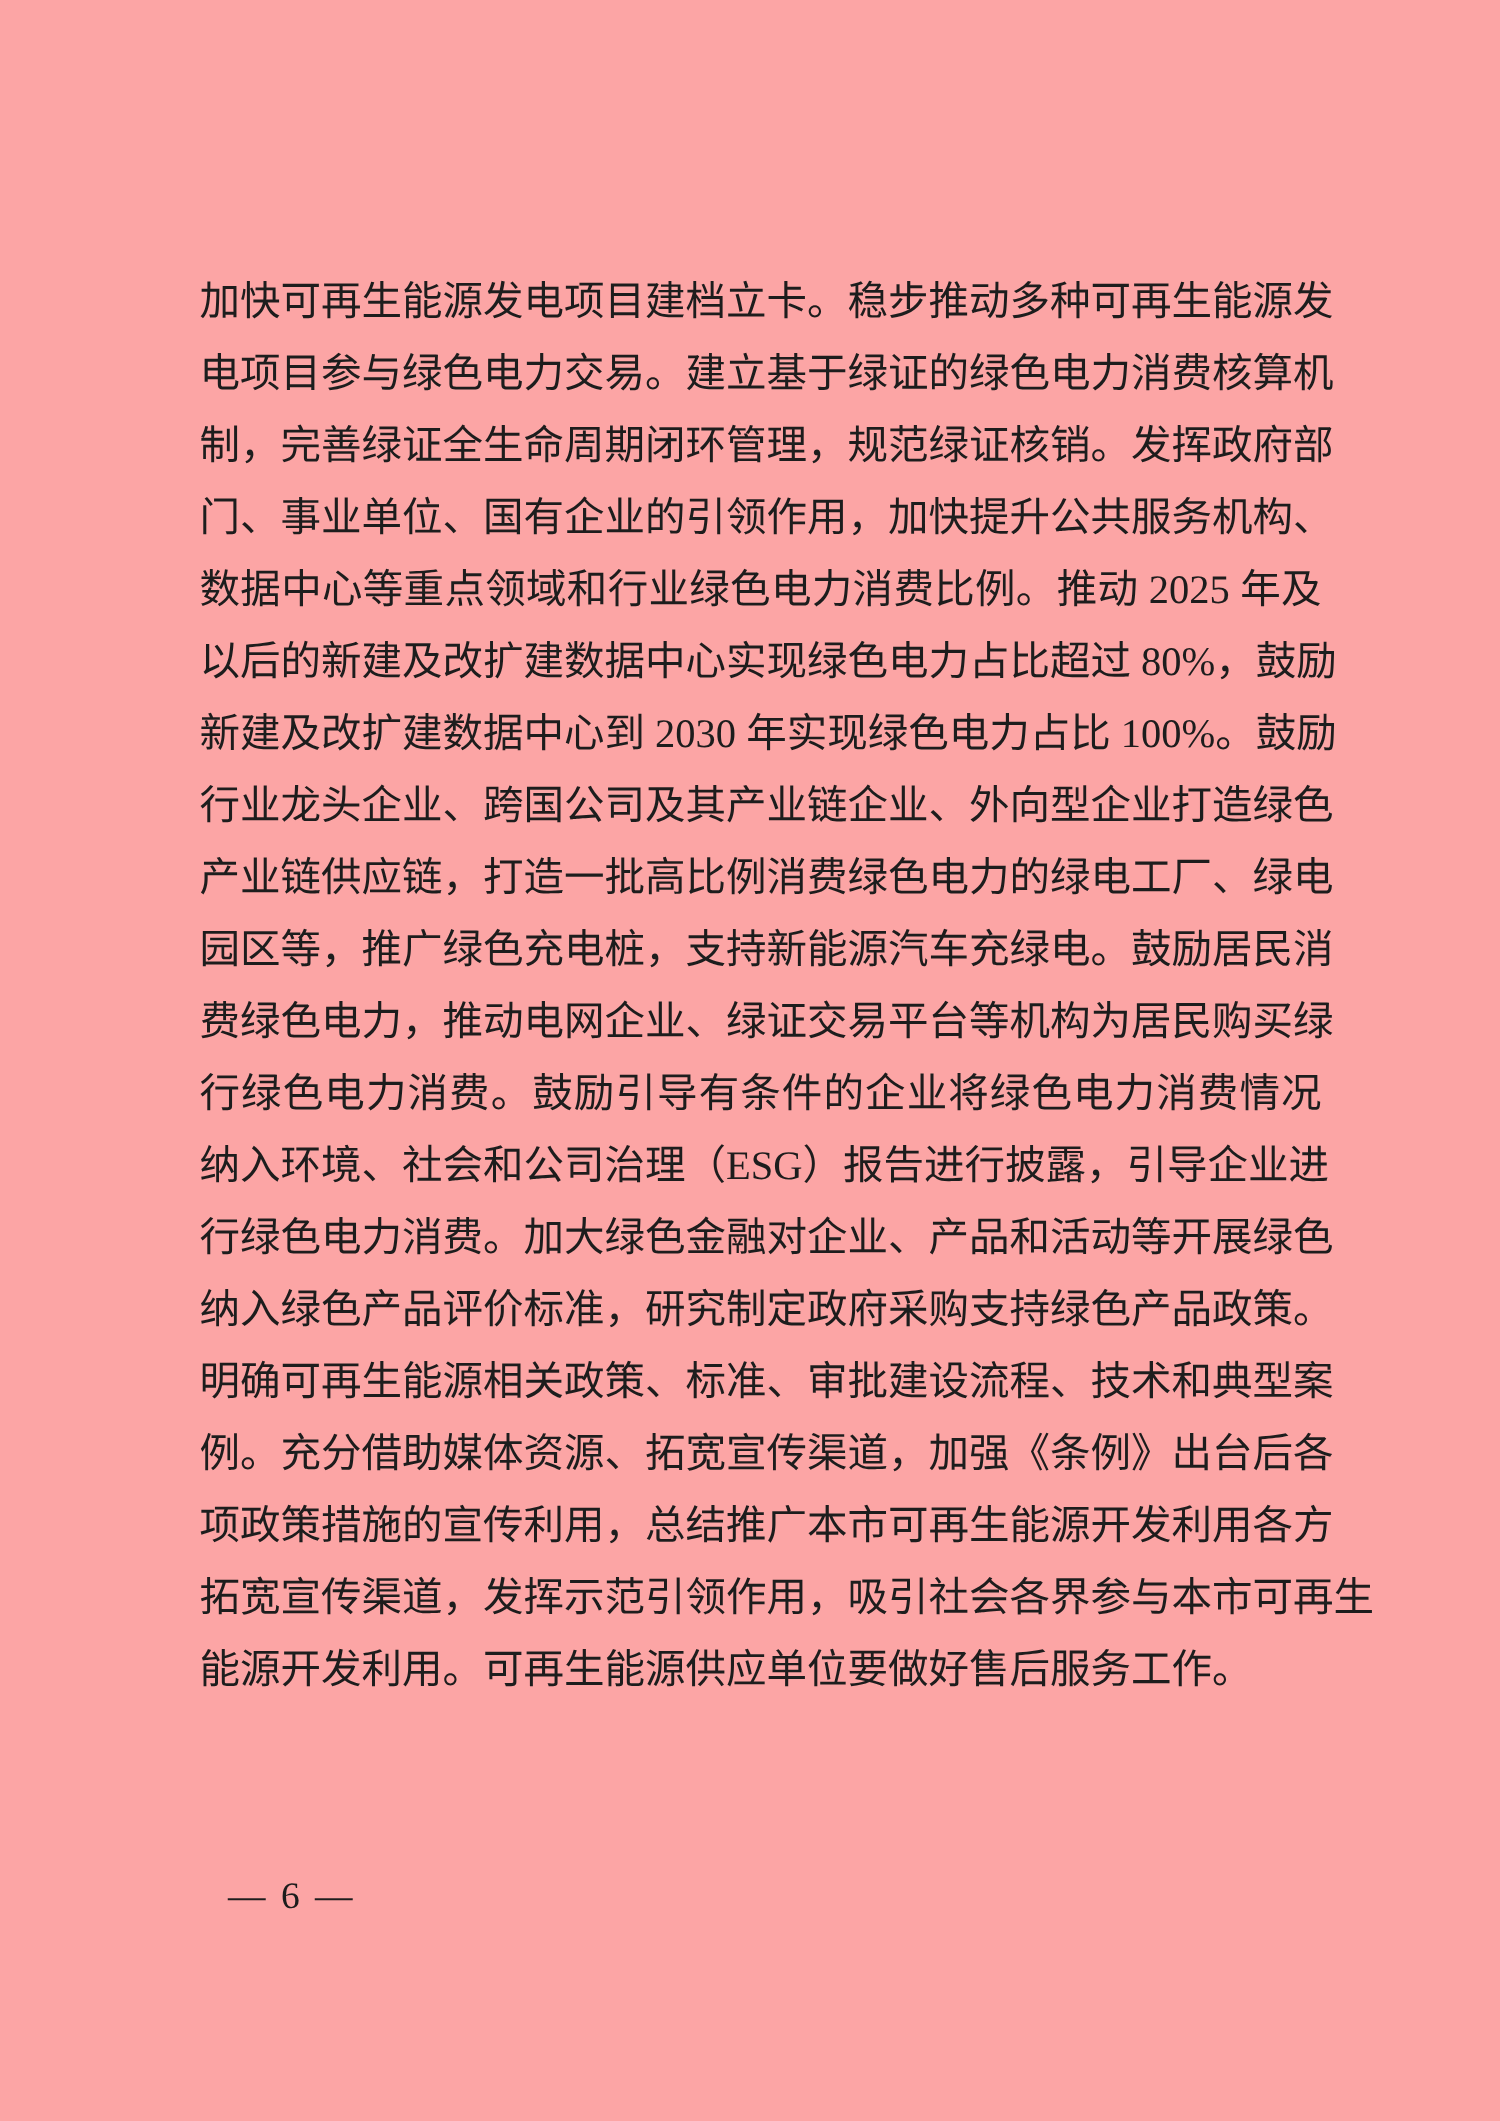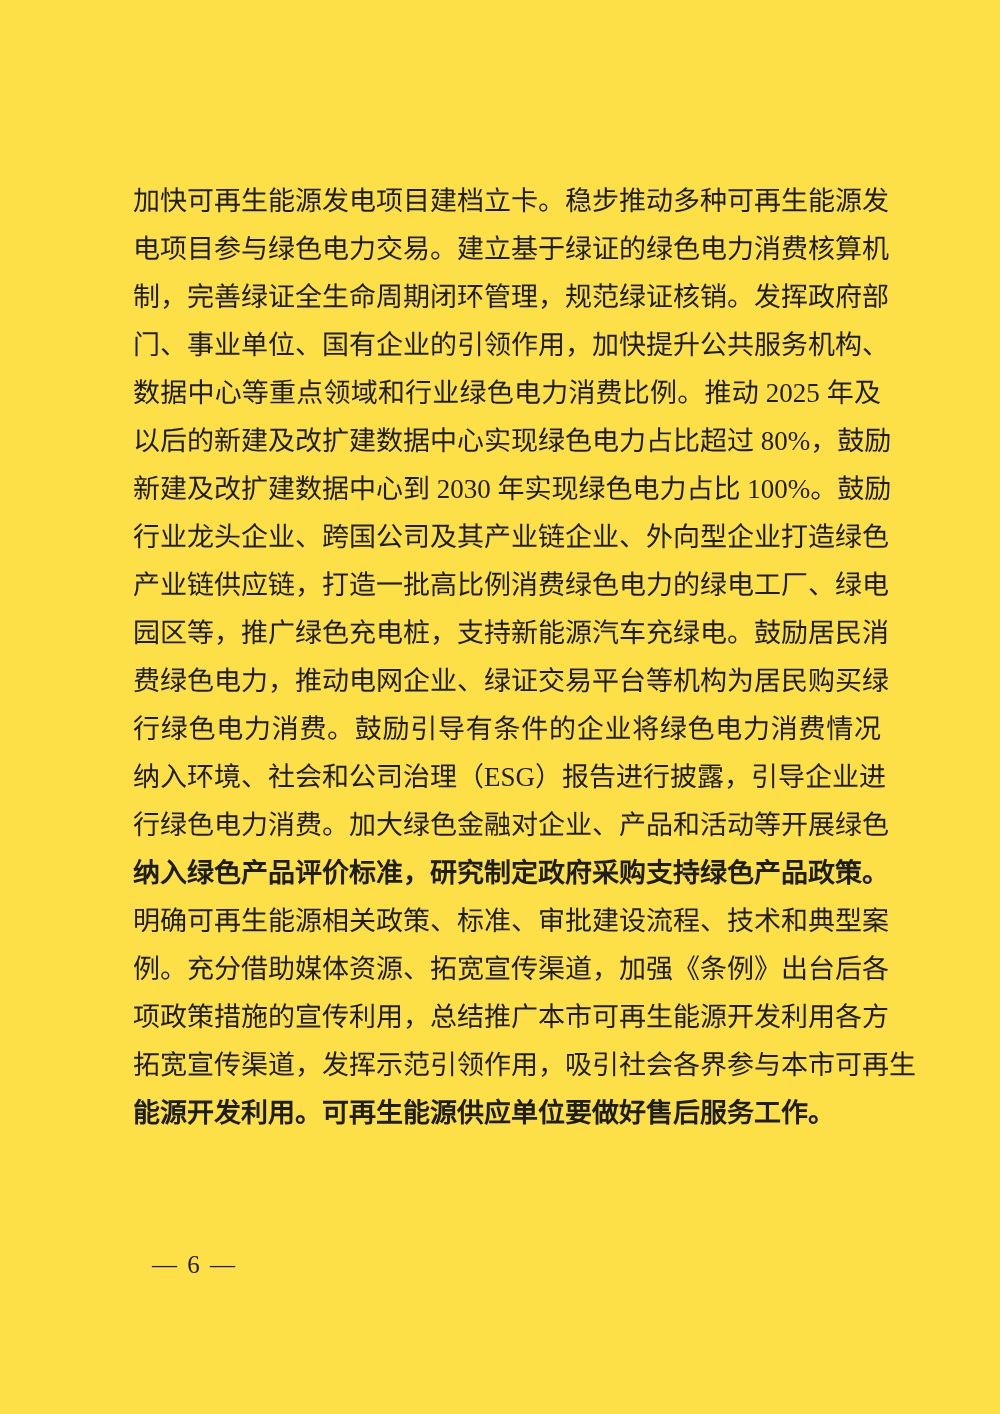--- a/index.html
+++ b/index.html
@@ -5,21 +5,21 @@
   html, body {
     margin: 0;
     padding: 0;
     background: #e8e8e8;
   }
   .page {
     position: relative;
     width: 1000px;
     height: 1414px;
     margin: 0 auto;
-    background: #fde047;
+    background: #fca5a5;
     overflow: hidden;
     font-family: "Liberation Serif", "DejaVu Serif", serif;
   }
   .text-block {
     position: absolute;
     left: 133px;
     top: 177px;
     width: 748px;
   }
   .doc-line {
@@ -30,21 +30,20 @@
     text-align: justify;
     text-align-last: justify;
     white-space: nowrap;
     letter-spacing: 0;
   }
   .doc-line.indent {
     padding-left: 56px;
   }
   .doc-line.para-end {
     text-align-last: left;
-    font-weight: bold;
   }
   .page-footer {
     position: absolute;
     left: 152px;
     top: 1248px;
     font-size: 25px;
     line-height: 34px;
     color: #1d1d1d;
     letter-spacing: 2px;
   }

